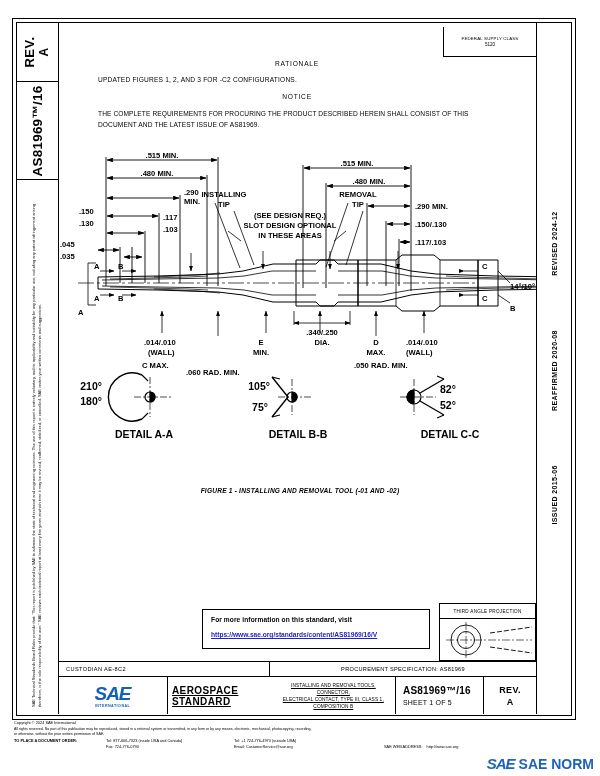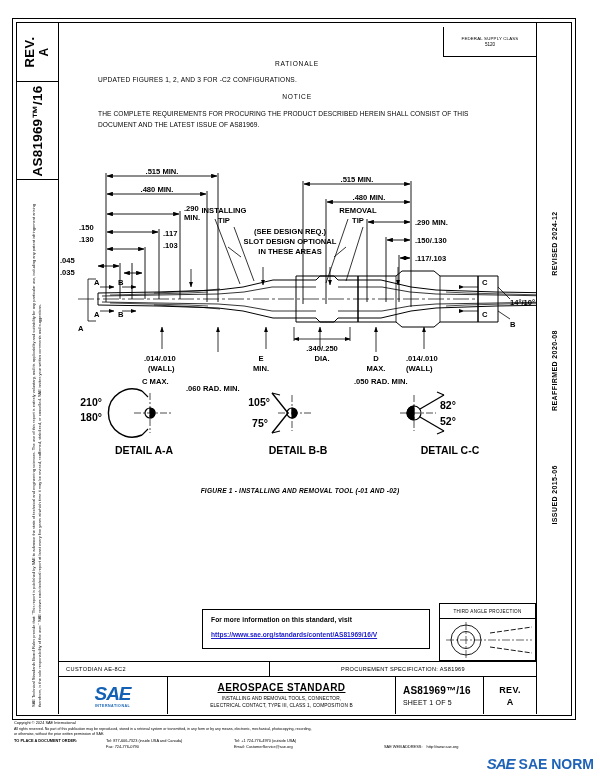--- a/index.html
+++ b/index.html
@@ -45,21 +45,21 @@
 
   
   .ratio-wrap{position:absolute;left:60px;top:60px;width:474px;}
   .ctr{text-align:center;}
   .t-rationale{font-size:6.6px;letter-spacing:.8px;margin-top:0px;}
   .t-upd{font-size:6.6px;letter-spacing:.2px;margin-top:9px;margin-left:38px;}
   .t-notice{font-size:6.6px;letter-spacing:.8px;margin-top:10px;}
   .t-body{font-size:6.6px;letter-spacing:.1px;margin-top:9px;margin-left:38px;line-height:1.6;}
 
   
-  .dwg{position:absolute;left:58px;top:159px;width:478px;height:360px;}
+  .dwg{position:absolute;left:58px;top:143px;width:478px;height:360px;}
   .dwg svg{display:block;}
 
   
   .fig-cap{position:absolute;left:0;top:487px;width:600px;text-align:center;
     font-size:6.6px;font-style:italic;font-weight:bold;letter-spacing:.2px;}
 
   
   .info-box{position:absolute;left:202px;top:609px;width:228px;height:40px;
     border:1.4px solid #000;box-sizing:border-box;background:#fff;padding:6px 8px;}
   .info-l1{font-size:6.6px;font-weight:bold;letter-spacing:.1px;}
@@ -78,22 +78,22 @@
     border-right:1.1px solid #000;font-size:5.6px;letter-spacing:.4px;box-sizing:border-box;}
   .cust-r{flex:1;display:flex;align-items:center;justify-content:center;
     font-size:5.6px;letter-spacing:.3px;}
 
   
   .title-block{position:absolute;left:58px;top:677px;width:478px;height:37px;display:flex;box-sizing:border-box;}
   .tb-logo{width:110px;border-right:1.1px solid #000;display:flex;flex-direction:column;
     align-items:center;justify-content:center;box-sizing:border-box;}
   .sae-logo{font-size:19px;font-weight:bold;font-style:italic;color:#1261b4;letter-spacing:-1px;line-height:1;}
   .sae-sub{font-size:3.6px;font-weight:bold;color:#1261b4;letter-spacing:.5px;margin-top:1px;}
-  .tb-mid{flex:1;border-right:1.1px solid #000;display:flex;flex-direction:column;
-    align-items:center;justify-content:center;box-sizing:border-box;padding:0 4px;}
+  .tb-mid{flex:1;border-right:1.1px solid #000;display:flex;flex-direction:row;
+    align-items:center;justify-content:center;box-sizing:border-box;padding:0 4px;text-decoration:underline;}
   .tb-title{font-size:10px;font-weight:bold;letter-spacing:.4px;text-decoration:underline;}
   .tb-desc{font-size:4.8px;text-align:center;line-height:1.45;margin-top:3px;letter-spacing:.1px;}
   .tb-num{width:88px;border-right:1.1px solid #000;display:flex;flex-direction:column;
     justify-content:center;padding-left:7px;box-sizing:border-box;}
   .tb-num-main{font-size:10px;font-weight:bold;letter-spacing:.2px;}
   .tb-sheet{font-size:7px;margin-top:3px;letter-spacing:.2px;}
   .tb-rev{width:52px;display:flex;flex-direction:column;align-items:center;justify-content:center;}
   .tb-rev-l{font-size:9px;font-weight:bold;letter-spacing:.3px;}
   .tb-rev-v{font-size:9px;font-weight:bold;margin-top:2px;}
 

